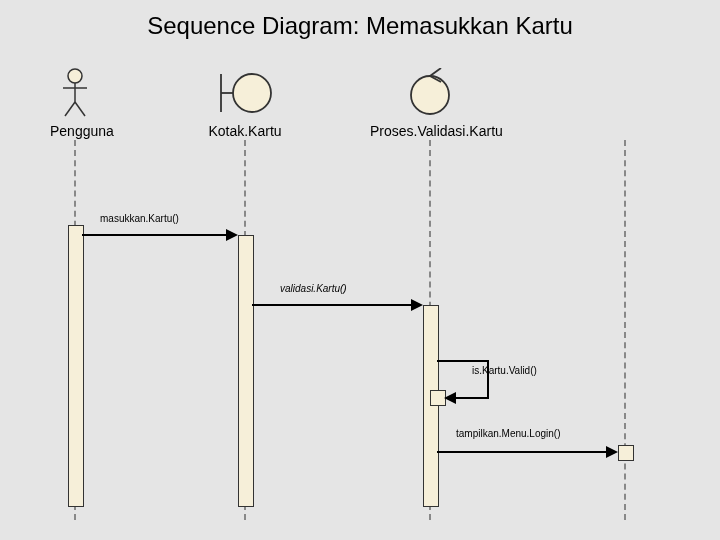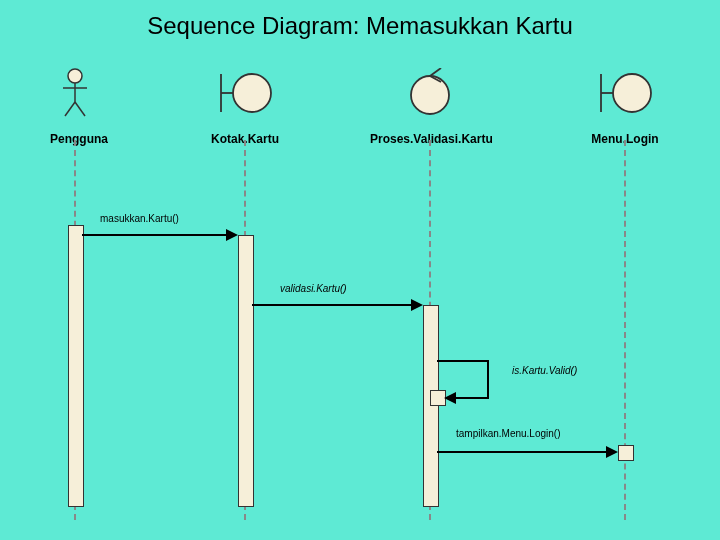--- a/index.html
+++ b/index.html
@@ -4,39 +4,39 @@
 <style>
   body {
     margin: 0;
     font-family: Arial, sans-serif;
     background: #fff;
   }
   .canvas {
     position: relative;
     width: 720px;
     height: 540px;
-    background: #5eead4;
+    background: #e5e5e5;
   }
   .title {
     position: absolute;
     top: 12px;
     left: 0;
     right: 0;
     text-align: center;
     font-size: 24px;
     color: #000;
   }
   .lifeline-head {
     position: absolute;
     text-align: center;
   }
   .lifeline-label {
-    font-weight: bold;
-    font-size: 12px;
-    margin-top: 14px;
+    font-weight: normal;
+    font-size: 14px;
+    margin-top: 5px;
     white-space: nowrap;
   }
   .actor svg, .head-svg svg { display:block; margin:0 auto; }
   .lifeline-dash {
     position: absolute;
     border-left: 2px dashed #888;
     width: 0;
   }
   .activation {
     position: absolute;
@@ -115,49 +115,41 @@
 
   <div class="lifeline-head head-svg" style="left:205px; top:68px; width:80px;">
     <svg width="60" height="50" viewBox="0 0 60 50">
       <line x1="6" y1="6" x2="6" y2="44" stroke="#333" stroke-width="1.8"></line>
       <line x1="6" y1="25" x2="18" y2="25" stroke="#333" stroke-width="1.8"></line>
       <circle cx="37" cy="25" r="19" fill="#f6efd9" stroke="#333" stroke-width="1.8"></circle>
     </svg>
     <div class="lifeline-label">Kotak.Kartu</div>
   </div>
 
-  <div class="lifeline-head head-svg" style="left:585px; top:68px; width:80px;">
-    <svg width="60" height="50" viewBox="0 0 60 50">
-      <line x1="6" y1="6" x2="6" y2="44" stroke="#333" stroke-width="1.8"></line>
-      <line x1="6" y1="25" x2="18" y2="25" stroke="#333" stroke-width="1.8"></line>
-      <circle cx="37" cy="25" r="19" fill="#f6efd9" stroke="#333" stroke-width="1.8"></circle>
-    </svg>
-    <div class="lifeline-label">Menu.Login</div>
-  </div>
 
   <div class="lifeline-dash" style="left:74px; top:140px; height:380px;"></div>
   <div class="lifeline-dash" style="left:244px; top:140px; height:380px;"></div>
   <div class="lifeline-dash" style="left:429px; top:140px; height:380px;"></div>
   <div class="lifeline-dash" style="left:624px; top:140px; height:380px;"></div>
 
   <div class="activation" style="left:68px; top:225px; height:280px;"></div>
   <div class="activation" style="left:238px; top:235px; height:270px;"></div>
   <div class="activation" style="left:423px; top:305px; height:200px;"></div>
   <div class="small-act" style="left:430px; top:390px;"></div>
   <div class="small-act" style="left:618px; top:445px;"></div>
 
   <div class="msg" style="left:100px; top:213px;">masukkan.Kartu()</div>
   <div class="arrow-line" style="left:82px; top:234px; width:146px;"></div>
   <div class="arrow-head-right" style="left:226px; top:229px;"></div>
 
   <div class="msg" style="left:280px; top:283px;font-style:italic;">validasi.Kartu()</div>
   <div class="arrow-line" style="left:252px; top:304px; width:161px;"></div>
   <div class="arrow-head-right" style="left:411px; top:299px;"></div>
 
-  <div class="msg" style="left:512px; top:365px;font-style:italic;">is.Kartu.Valid()</div>
+  <div class="msg" style="left:472px; top:365px;">is.Kartu.Valid()</div>
   <div class="selfcall-h" style="left:437px; top:360px; width:50px;"></div>
   <div class="selfcall-v" style="left:487px; top:360px; height:37px;"></div>
   <div class="selfcall-h" style="left:456px; top:397px; width:33px;"></div>
   <div class="arrow-head-left" style="left:444px; top:392px;"></div>
 
   <div class="msg" style="left:456px; top:428px;">tampilkan.Menu.Login()</div>
   <div class="arrow-line" style="left:437px; top:451px; width:171px;"></div>
   <div class="arrow-head-right" style="left:606px; top:446px;"></div>
 
 </div>

